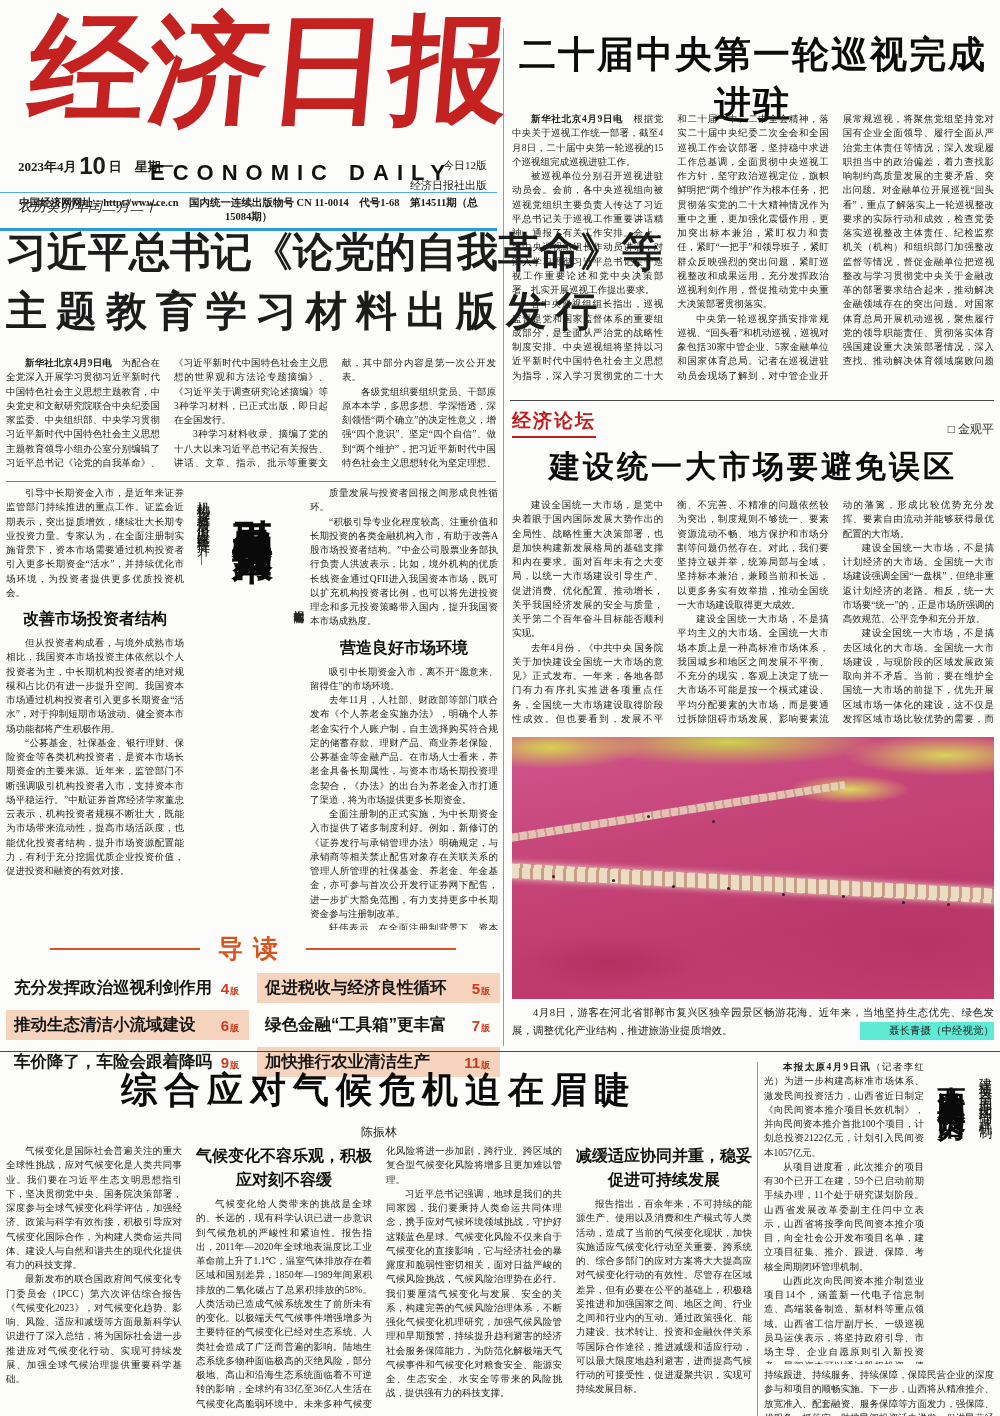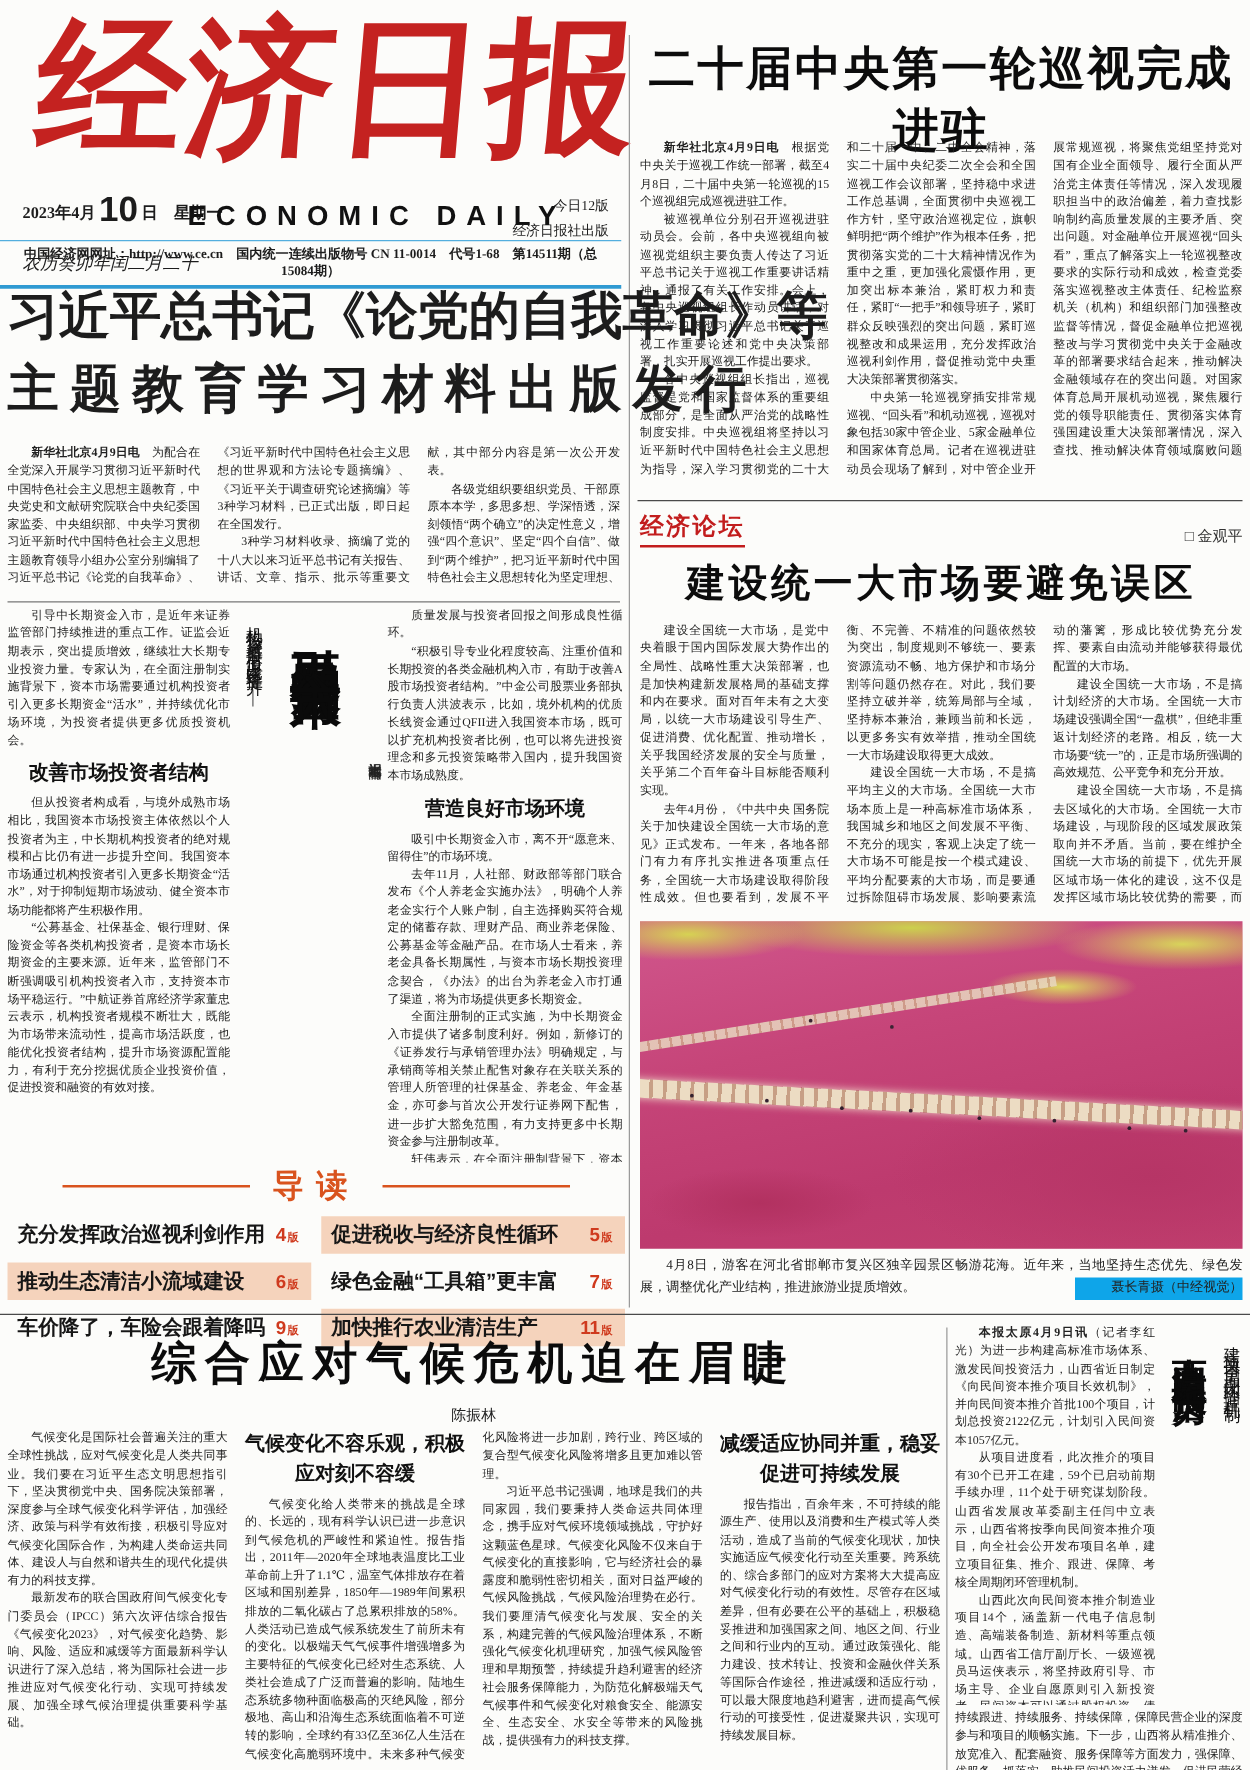--- a/index.html
+++ b/index.html
@@ -18,21 +18,21 @@
   .cols4 { column-count:4; column-gap:14px; column-fill:auto; overflow:hidden; }
 
   
   .masthead-title {
     position:absolute; left:30px; top:-6px; width:440px; text-align:center;
     font-size:118px; font-weight:bold; color:#c42220; letter-spacing:2px;
     transform:skewX(-5deg); line-height:1.3; white-space:nowrap;
   }
   .date-block { position:absolute; left:18px; top:152px; width:470px; font-size:11px; }
   .date-main { font-weight:bold; font-size:13px; }
-  .date-day { font-size:28px; font-weight:bold; font-family:"Liberation Sans",sans-serif; vertical-align:-3px;text-align:right; }
+  .date-day { font-size:24px; font-weight:bold; font-family:"Liberation Sans",sans-serif; vertical-align:-3px;text-align:right; }
   .lunar { font-style:italic; margin-top:18px; font-size:14px; }
   .eng-title { position:absolute; left:150px; top:160px; font-size:22px; letter-spacing:8px; font-weight:bold; color:#111; }
   .edition-block { position:absolute; right:10px; top:156px; text-align:right; font-size:11px; line-height:1.8; }
   .info-bar {
     position:absolute; left:0px; top:192px; width:497px; box-sizing:border-box;
     border-top:1px solid #53aede; border-bottom:3px solid #2f9ad2;
     font-size:10.5px; font-weight:bold; text-align:center; padding:3px 12px 4px;
   }
 
   
@@ -80,21 +80,21 @@
     background:repeating-linear-gradient(90deg,#ecdcc3 0 8px,#c79f85 8px 11px);
     transform:rotate(3deg); box-shadow:0 0 7px rgba(243,228,205,.9); }
   .photo .path2 { position:absolute; left:-12px; top:27%; width:72%; height:8px;
     background:repeating-linear-gradient(90deg,#e8d8c0 0 7px,#cfa98c 7px 9px);
     transform:rotate(-9deg); opacity:.85; }
   .photo .dots { position:absolute; left:40px; top:138px; width:3px; height:3px; border-radius:50%; background:#33202e;
     box-shadow:60px 4px 0 #342131, 120px 10px 0 #2e1d2b, 175px 12px 0 #342131, 230px 18px 0 #2e1d2b,
                290px 20px 0 #342131, 350px 26px 0 #2e1d2b, 395px 28px 0 #342131, 95px -60px 0 #3a2433, 160px -55px 0 #3a2433; }
   .caption { position:absolute; left:512px; top:1004px; width:482px; font-size:10.5px; line-height:1.7;
     text-align:justify; text-indent:2em; color:#222; }
-  .credit { position:absolute; right:0; bottom:0; background:#0ea5e9; padding-left:8px; font-size:10.5px; }
+  .credit { position:absolute; right:0; bottom:0; background:#5eead4; padding-left:8px; font-size:10.5px; }
 
   
   .climate-head { text-align:center; font-size:36px; font-weight:bold; letter-spacing:7px; color:#0b0b0b; white-space:nowrap; }
   .climate-author { text-align:center; font-size:12px; margin-top:12px; color:#222; }
 
   
   .sx-top { display:flex; height:304px; overflow:hidden; }
   .sx-text { flex:1; overflow:hidden; }
   .sx-head { writing-mode:vertical-rl; font-size:28px; font-weight:bold; letter-spacing:3px; padding:4px 6px 0 8px; color:#0a0a0a; }
   .sx-kick { writing-mode:vertical-rl; font-size:13.5px; letter-spacing:4px; padding-top:6px; color:#111; }

